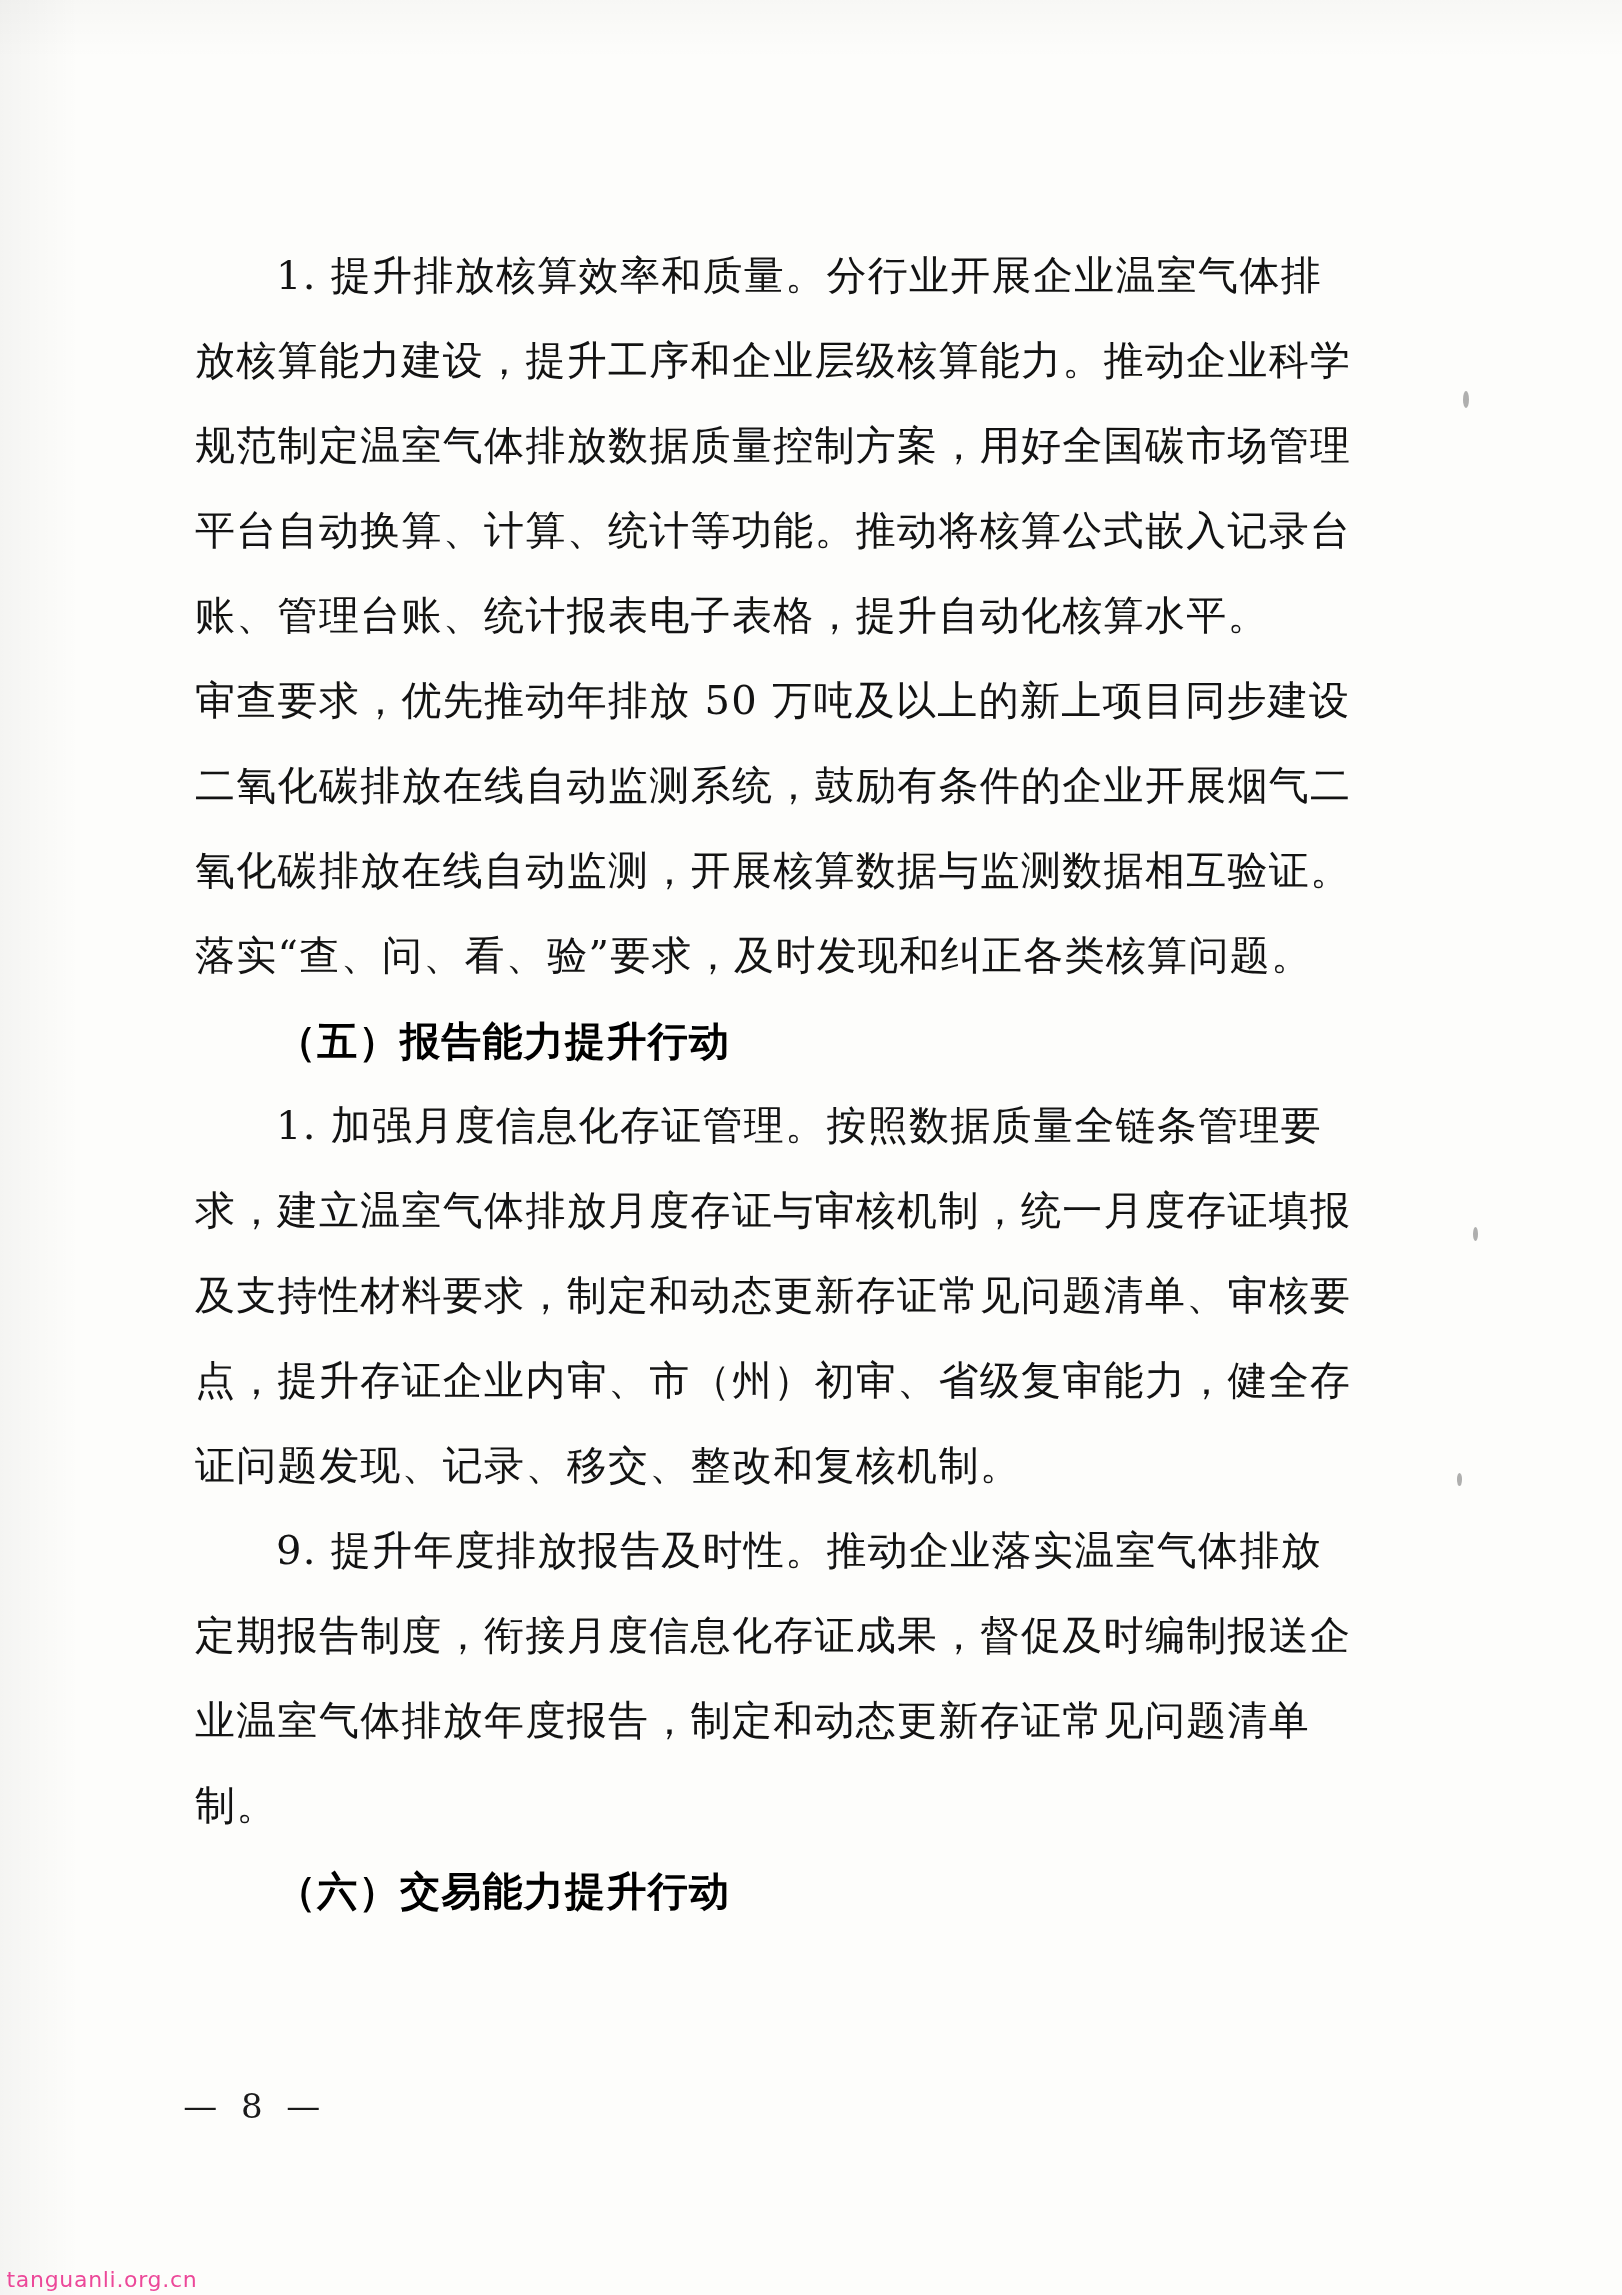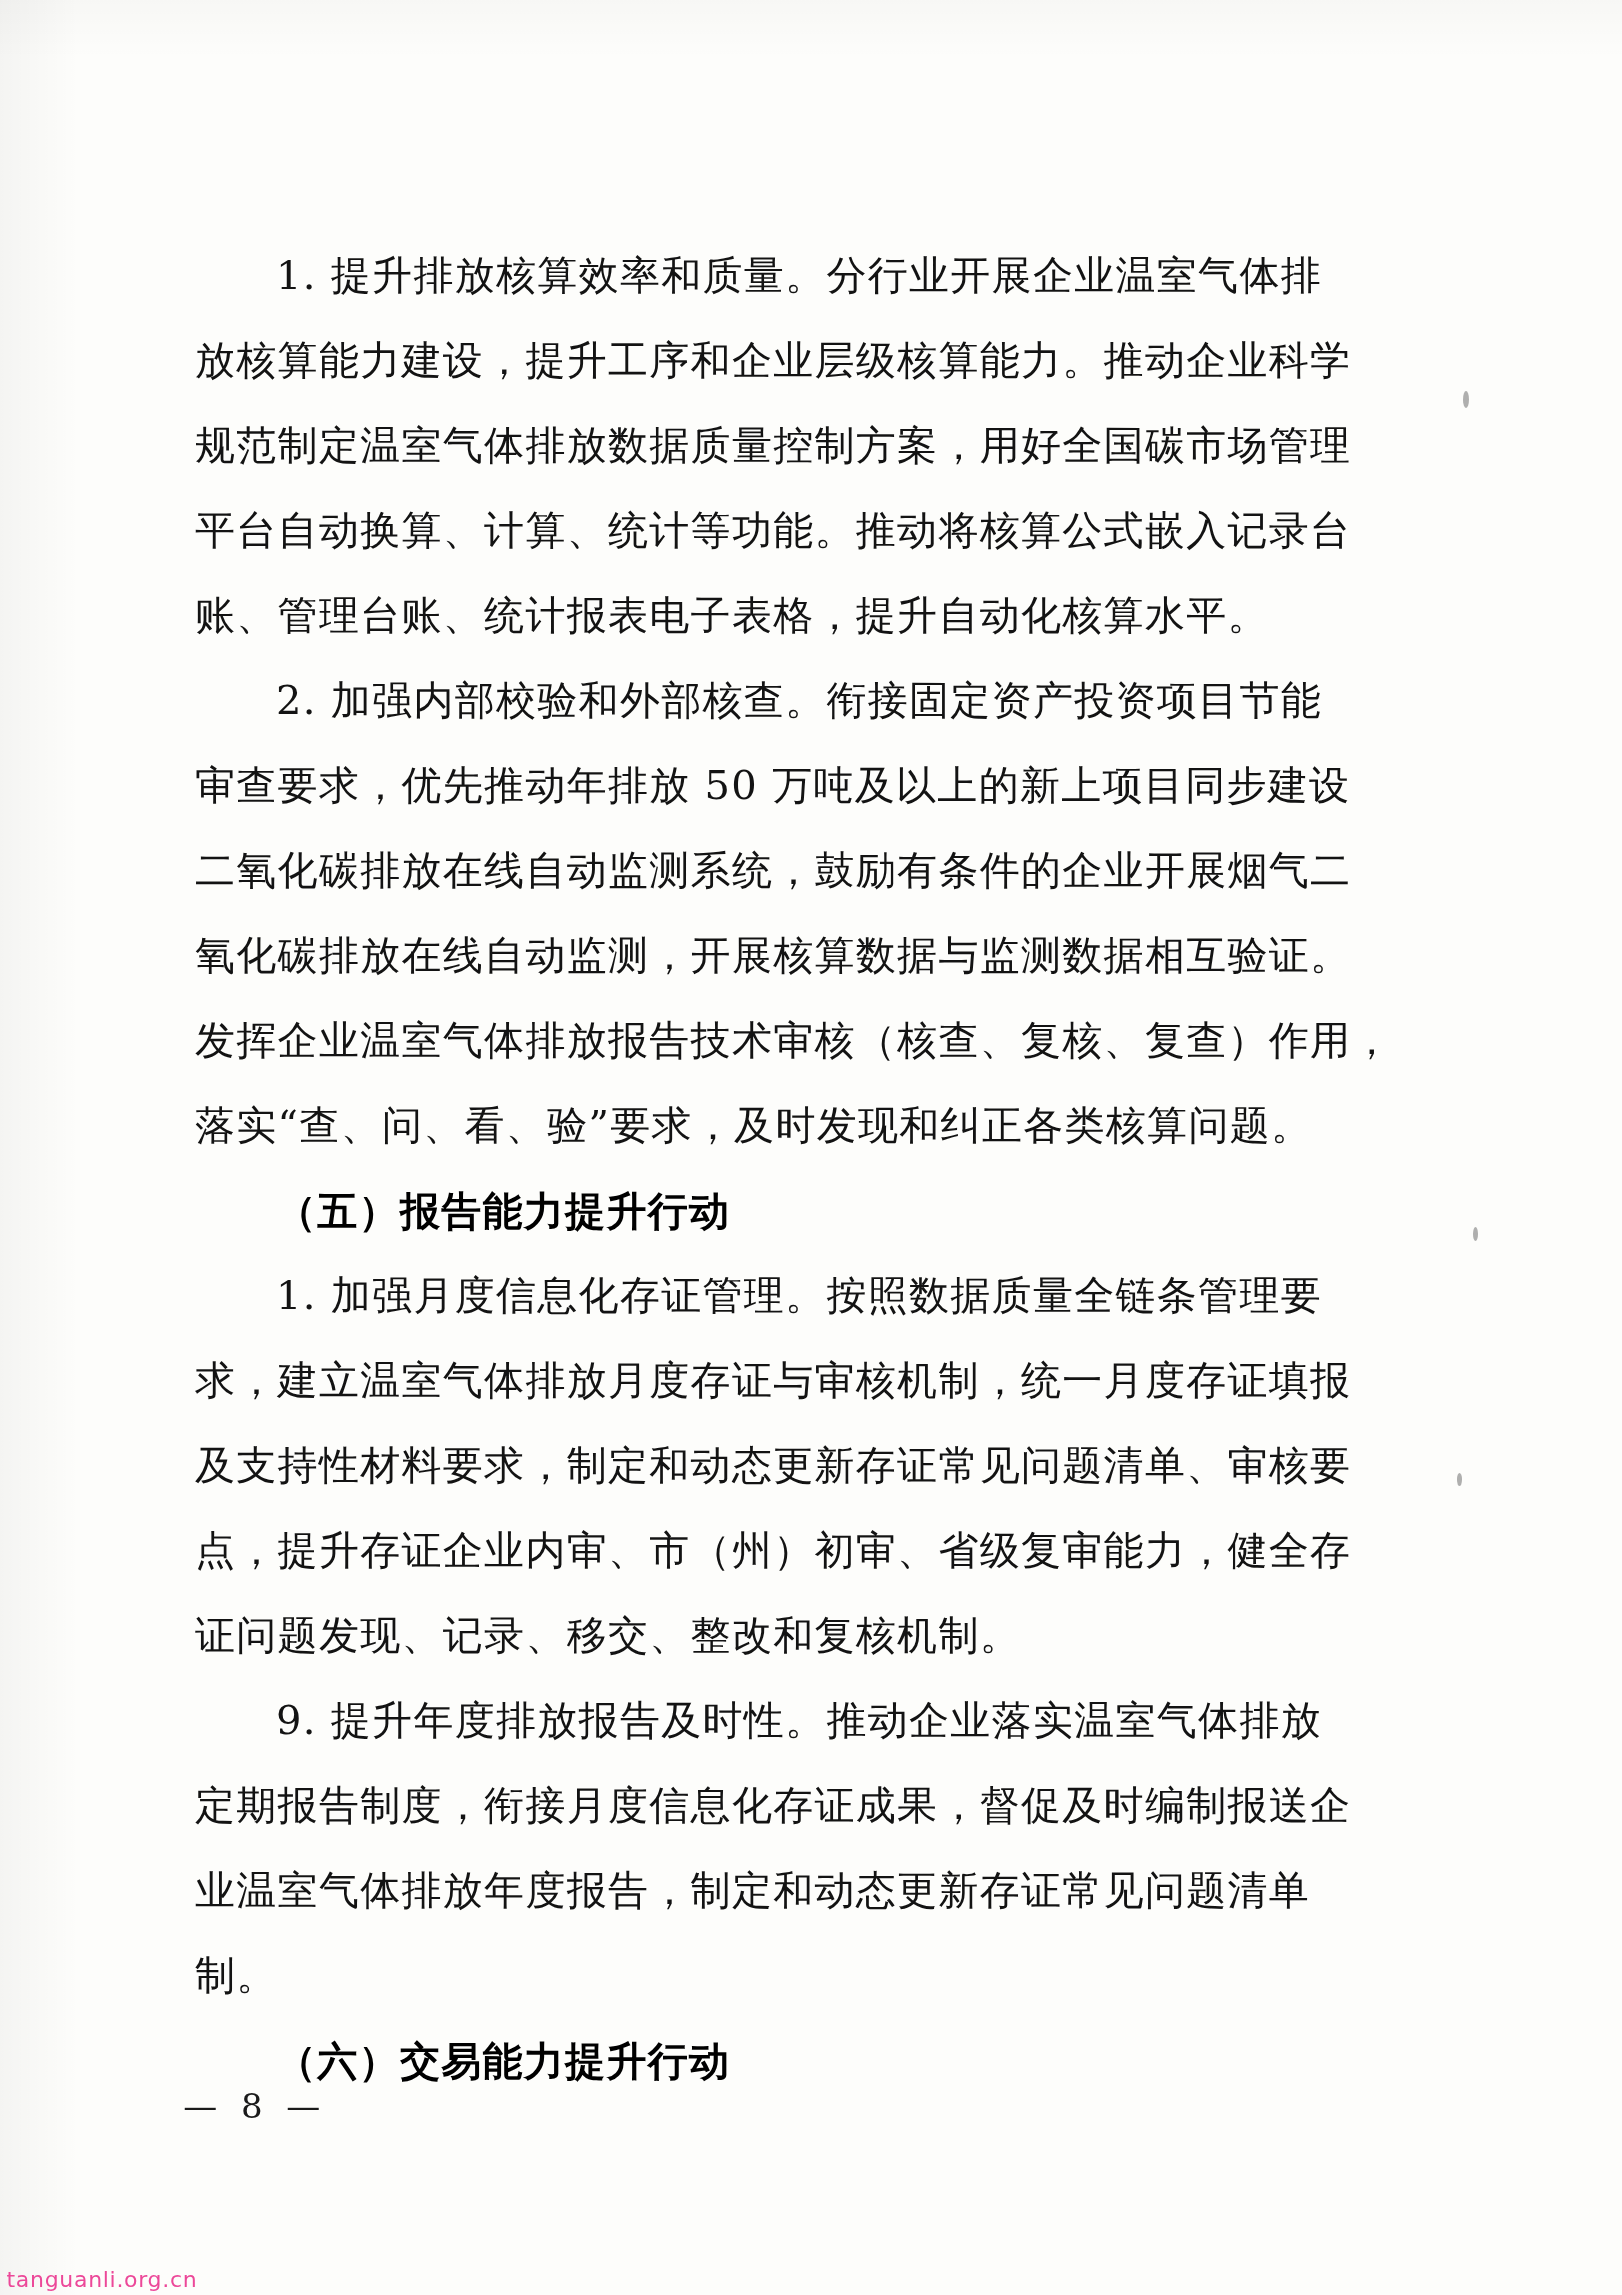--- a/index.html
+++ b/index.html
@@ -118,25 +118,23 @@
 
   <div>
     <div class="doc-line indent">1. 提升排放核算效率和质量。分行业开展企业温室气体排</div>
     <div class="doc-line">放核算能力建设，提升工序和企业层级核算能力。推动企业科学</div>
     <div class="doc-line">规范制定温室气体排放数据质量控制方案，用好全国碳市场管理</div>
     <div class="doc-line">平台自动换算、计算、统计等功能。推动将核算公式嵌入记录台</div>
     <div class="doc-line">账、管理台账、统计报表电子表格，提升自动化核算水平。</div>
   </div>
 
   <div>
-    <div class="doc-line indent">2. 加强内部校验和外部核查。衔接固定资产投资项目节能</div>
     <div class="doc-line">审查要求，优先推动年排放 50 万吨及以上的新上项目同步建设</div>
     <div class="doc-line">二氧化碳排放在线自动监测系统，鼓励有条件的企业开展烟气二</div>
     <div class="doc-line">氧化碳排放在线自动监测，开展核算数据与监测数据相互验证。</div>
-    <div class="doc-line">发挥企业温室气体排放报告技术审核（核查、复核、复查）作用，</div>
     <div class="doc-line">落实“查、问、看、验”要求，及时发现和纠正各类核算问题。</div>
   </div>
 
   <div class="doc-heading">（五）报告能力提升行动</div>
 
   <div>
     <div class="doc-line indent">1. 加强月度信息化存证管理。按照数据质量全链条管理要</div>
     <div class="doc-line">求，建立温室气体排放月度存证与审核机制，统一月度存证填报</div>
     <div class="doc-line">及支持性材料要求，制定和动态更新存证常见问题清单、审核要</div>
     <div class="doc-line">点，提升存证企业内审、市（州）初审、省级复审能力，健全存</div>

